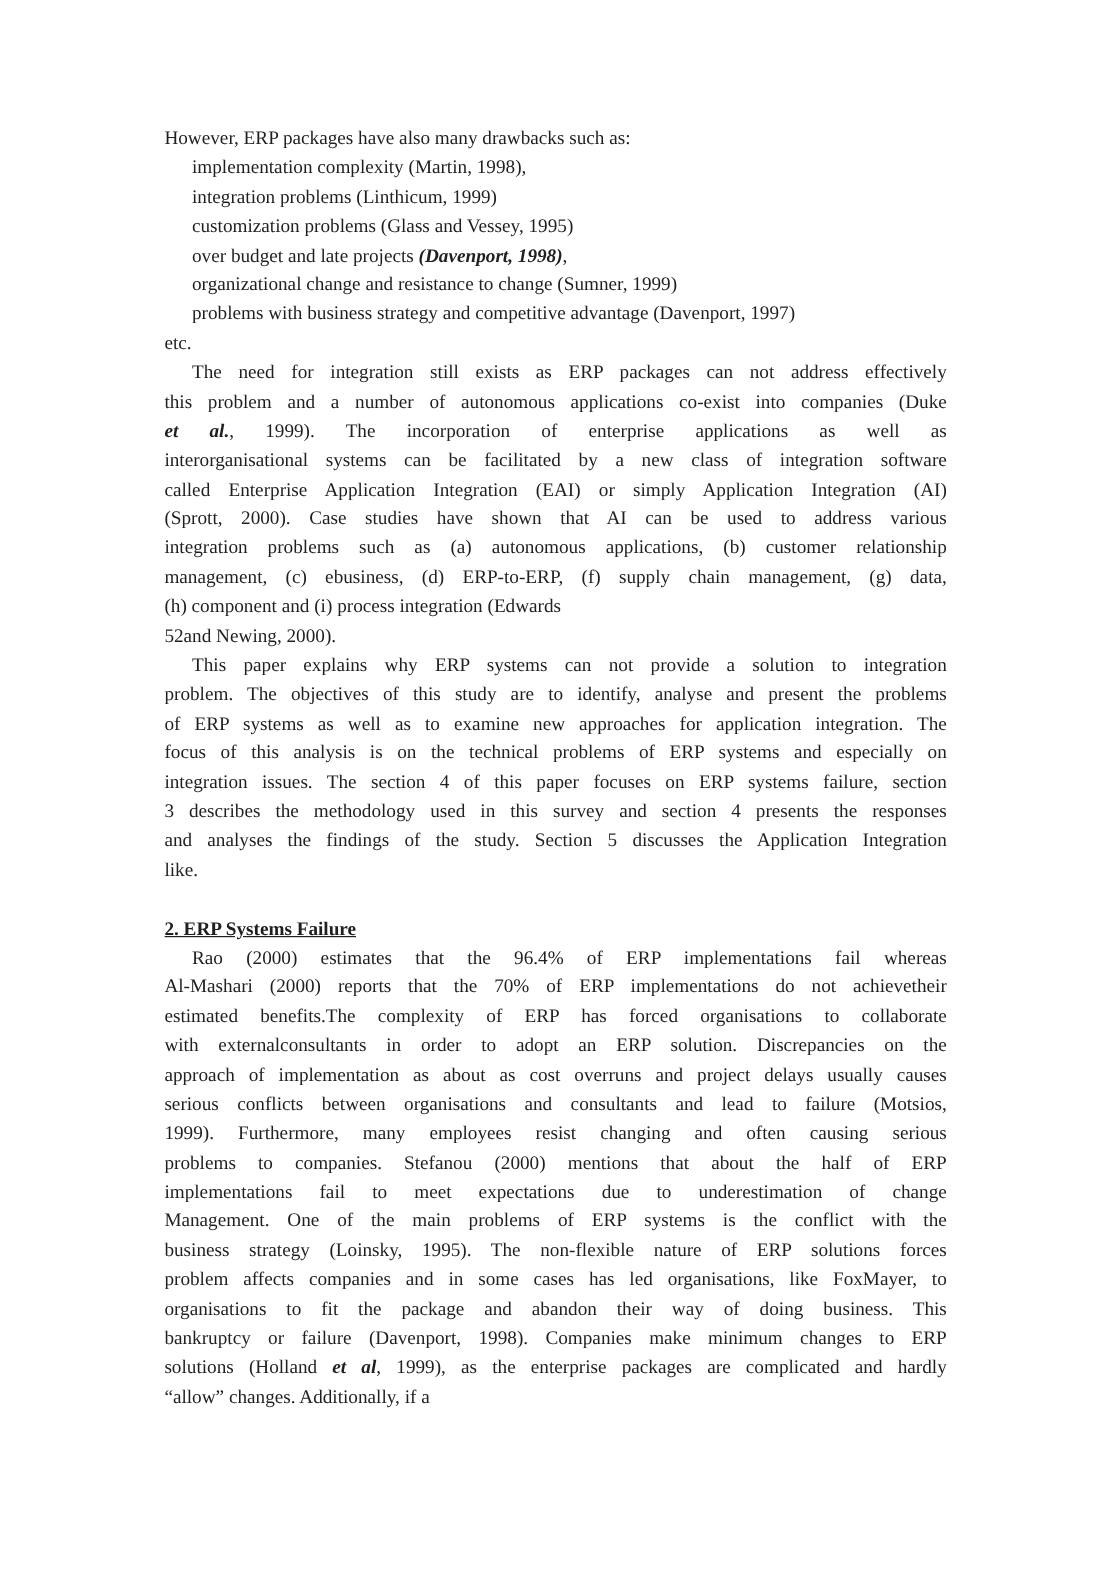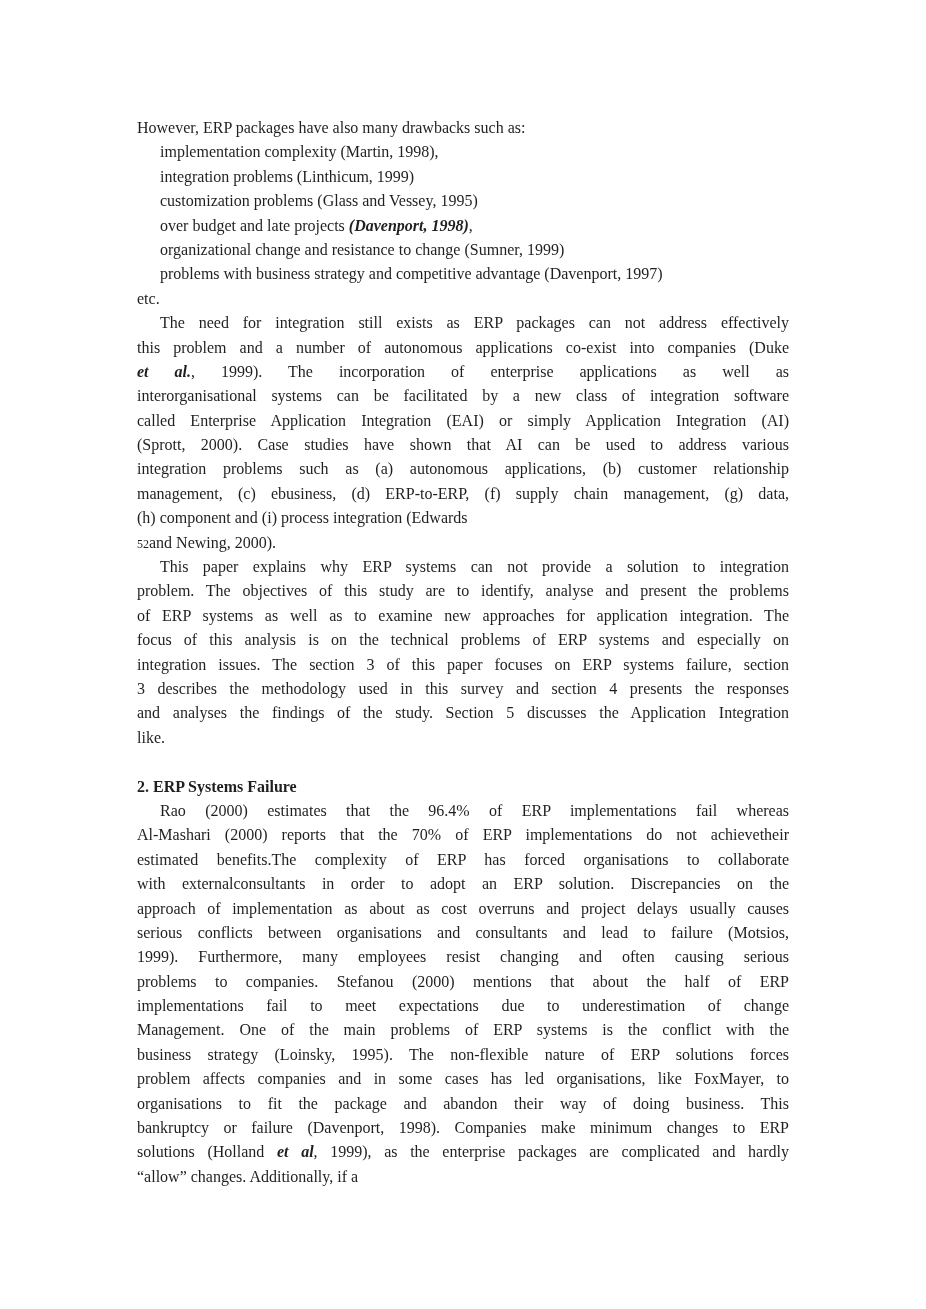--- a/index.html
+++ b/index.html
@@ -10,21 +10,21 @@
   .page {
     position: relative;
     width: 926px;
     height: 1309px;
     background: #ffffff;
     overflow: hidden;
   }
   .textblock {
     position: absolute;
     left: 137px;
-    top: 116px;
+    top: 104px;
     width: 652px;
     font-family: "Liberation Serif", "DejaVu Serif", serif;
     font-size: 16px;
     line-height: 24.4px;
     color: #1f1f1f;
   }
   .line {
     max-height: 24.4px;
     overflow: hidden;
   }
@@ -35,22 +35,22 @@
   .line.indent {
     text-indent: 23px;
   }
   .line.heading {
     font-weight: bold;
   }
   .line.blank {
     height: 24.4px;
   }
   .seg.italic  { font-style: italic; font-weight: bold; }
-  .seg.small   { font-size: 12px; }
-  .seg.bold    { font-weight: bold; }
+  .seg.small   { font-size: 16px; }
+  .seg.bold    { font-weight: bold; text-decoration: underline; }
 </style>
 </head>
 <body>
 
 <div class="page">
   <div class="textblock">
       <div class="line"><span class="seg regular">However, ERP packages have also many drawbacks such as:</span></div>
       <div class="line indent"><span class="seg regular">implementation complexity (Martin, 1998),</span></div>
       <div class="line indent"><span class="seg regular">integration problems (Linthicum, 1999)</span></div>
       <div class="line indent"><span class="seg regular">customization problems (Glass and Vessey, 1995)</span></div>
@@ -65,21 +65,21 @@
       <div class="line justify"><span class="seg regular">called Enterprise Application Integration (EAI) or simply Application Integration (AI)</span></div>
       <div class="line justify"><span class="seg regular">(Sprott, 2000). Case studies have shown that AI can be used to address various</span></div>
       <div class="line justify"><span class="seg regular">integration problems such as (a) autonomous applications, (b) customer relationship</span></div>
       <div class="line justify"><span class="seg regular">management, (c) ebusiness, (d) ERP-to-ERP, (f) supply chain management, (g) data,</span></div>
       <div class="line"><span class="seg regular">(h) component and (i) process integration (Edwards</span></div>
       <div class="line"><span class="seg small">52</span><span class="seg regular">and Newing, 2000).</span></div>
       <div class="line justify indent"><span class="seg regular">This paper explains why ERP systems can not provide a solution to integration</span></div>
       <div class="line justify"><span class="seg regular">problem. The objectives of this study are to identify, analyse and present the problems</span></div>
       <div class="line justify"><span class="seg regular">of ERP systems as well as to examine new approaches for application integration. The</span></div>
       <div class="line justify"><span class="seg regular">focus of this analysis is on the technical problems of ERP systems and especially on</span></div>
-      <div class="line justify"><span class="seg regular">integration issues. The section 3 of this paper focuses on ERP systems failure, section</span></div>
+      <div class="line justify"><span class="seg regular">integration issues. The section 4 of this paper focuses on ERP systems failure, section</span></div>
       <div class="line justify"><span class="seg regular">3 describes the methodology used in this survey and section 4 presents the responses</span></div>
       <div class="line justify"><span class="seg regular">and analyses the findings of the study. Section 5 discusses the Application Integration</span></div>
       <div class="line"><span class="seg regular">like.</span></div>
       <div class="line blank"></div>
       <div class="line heading"><span class="seg bold">2. ERP Systems Failure</span></div>
       <div class="line justify indent"><span class="seg regular">Rao (2000) estimates that the 96.4% of ERP implementations fail whereas</span></div>
       <div class="line justify"><span class="seg regular">Al-Mashari (2000) reports that the 70% of ERP implementations do not achievetheir</span></div>
       <div class="line justify"><span class="seg regular">estimated benefits.The complexity of ERP has forced organisations to collaborate</span></div>
       <div class="line justify"><span class="seg regular">with externalconsultants in order to adopt an ERP solution. Discrepancies on the</span></div>
       <div class="line justify"><span class="seg regular">approach of implementation as about as cost overruns and project delays usually causes</span></div>

